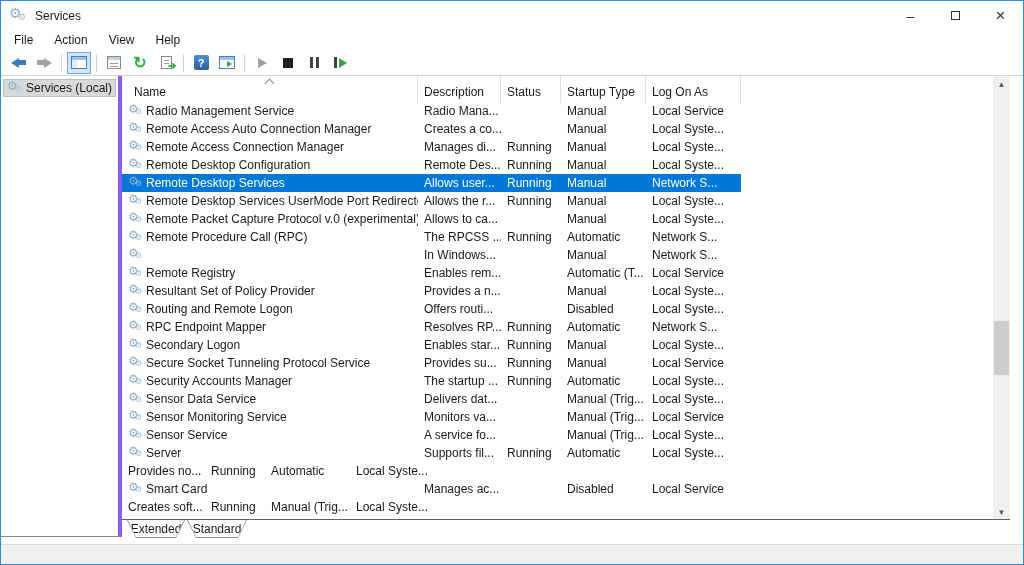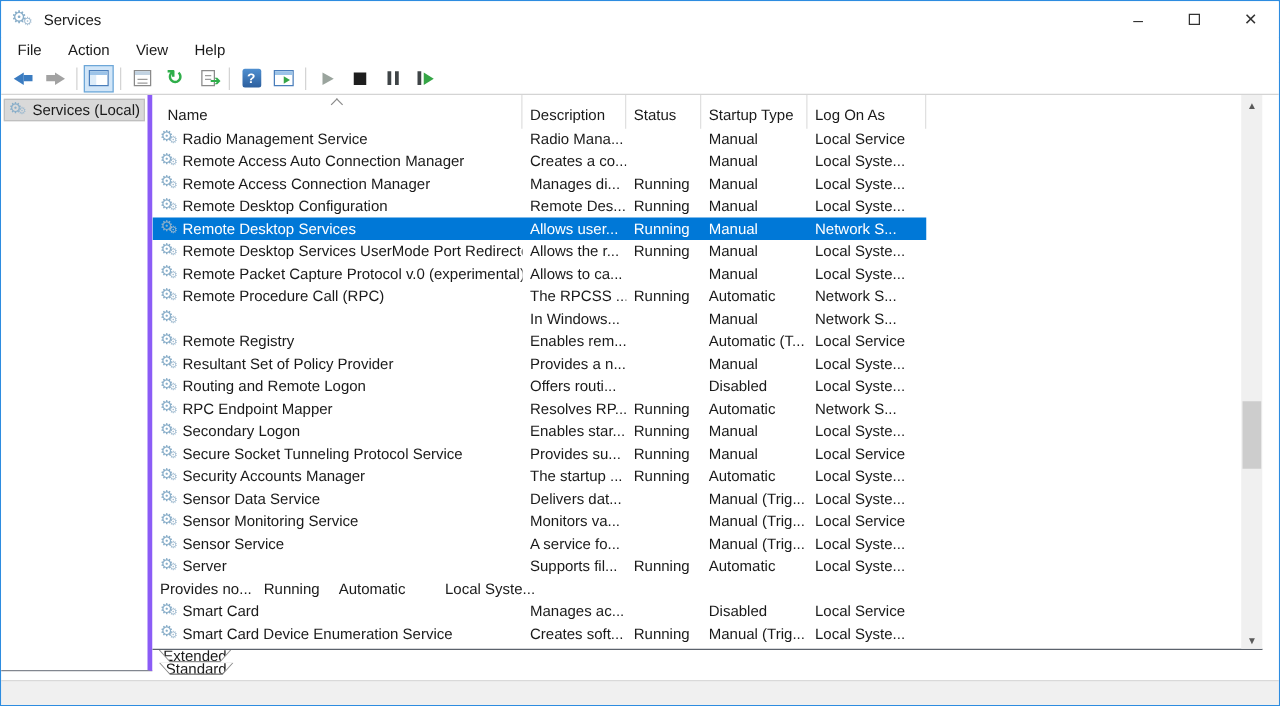--- a/index.html
+++ b/index.html
@@ -95,21 +95,21 @@
   .row.selected { background:#0078d7; color:#fff; width:619px; }
 
   
   .vscroll { position:absolute; right:0; top:0; width:17px; height:444px; background:#f0f0f0; }
   .vs-arrow { position:absolute; left:0; width:17px; height:16px; display:flex; align-items:center; justify-content:center; color:#5a5a5a; font-size:8px; }
   .vs-up { top:0; }
   .vs-down { bottom:0; }
   .vs-thumb { position:absolute; left:1px; width:15px; top:245px; height:54px; background:#cdcdcd; }
 
   
-  .tabstrip { position:absolute; left:121px; top:444px; width:888px; height:20px; display:flex; padding-left:5px; background:#fff;flex-direction:column; }
+  .tabstrip { position:absolute; left:121px; top:444px; width:888px; height:20px; display:flex; padding-left:5px; background:#fff; }
   .tab { position:relative; height:18px; margin-right:2px; }
   .tab-outer { position:absolute; inset:0; background:#8c8c8c; clip-path:polygon(0 0,100% 0,calc(100% - 9px) 100%,9px 100%); }
   .tab-inner { position:absolute; inset:0 1px 1px 1px; background:#fff; clip-path:polygon(0 0,100% 0,calc(100% - 8px) 100%,8px 100%); display:flex; align-items:center; justify-content:center; }
   .tab.extended { width:58px; }
   .tab.standard { width:60px; }
 
   
   .statusbar { height:20px; background:#f0f0f0; border-top:1px solid #d9d9d9; flex:none; }
 </style>
 </head>
@@ -442,24 +442,20 @@
             <span class="gear-icon"></span>
             <span class="txt">Smart Card</span>
           </span>
           <span class="cell c-desc">Manages ac...</span>
           <span class="cell c-status"></span>
           <span class="cell c-startup">Disabled</span>
           <span class="cell c-logon">Local Service</span>
         </div>
 
         <div class="row">
-          <span class="cell c-name">
-            <span class="gear-icon"></span>
-            <span class="txt">Smart Card Device Enumeration Service</span>
-          </span>
           <span class="cell c-desc">Creates soft...</span>
           <span class="cell c-status">Running</span>
           <span class="cell c-startup">Manual (Trig...</span>
           <span class="cell c-logon">Local Syste...</span>
         </div>
       </div>
 
       <div class="vscroll">
         <div class="vs-arrow vs-up">▲</div>
         <div class="vs-thumb"></div>

